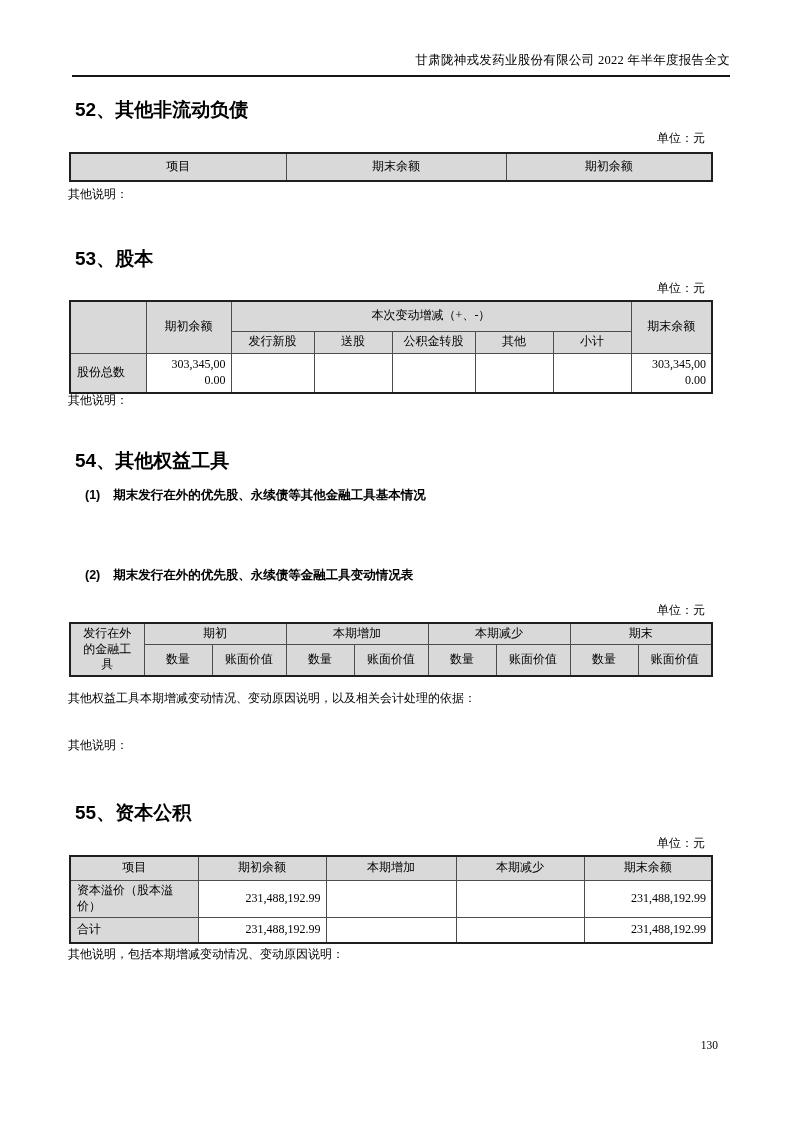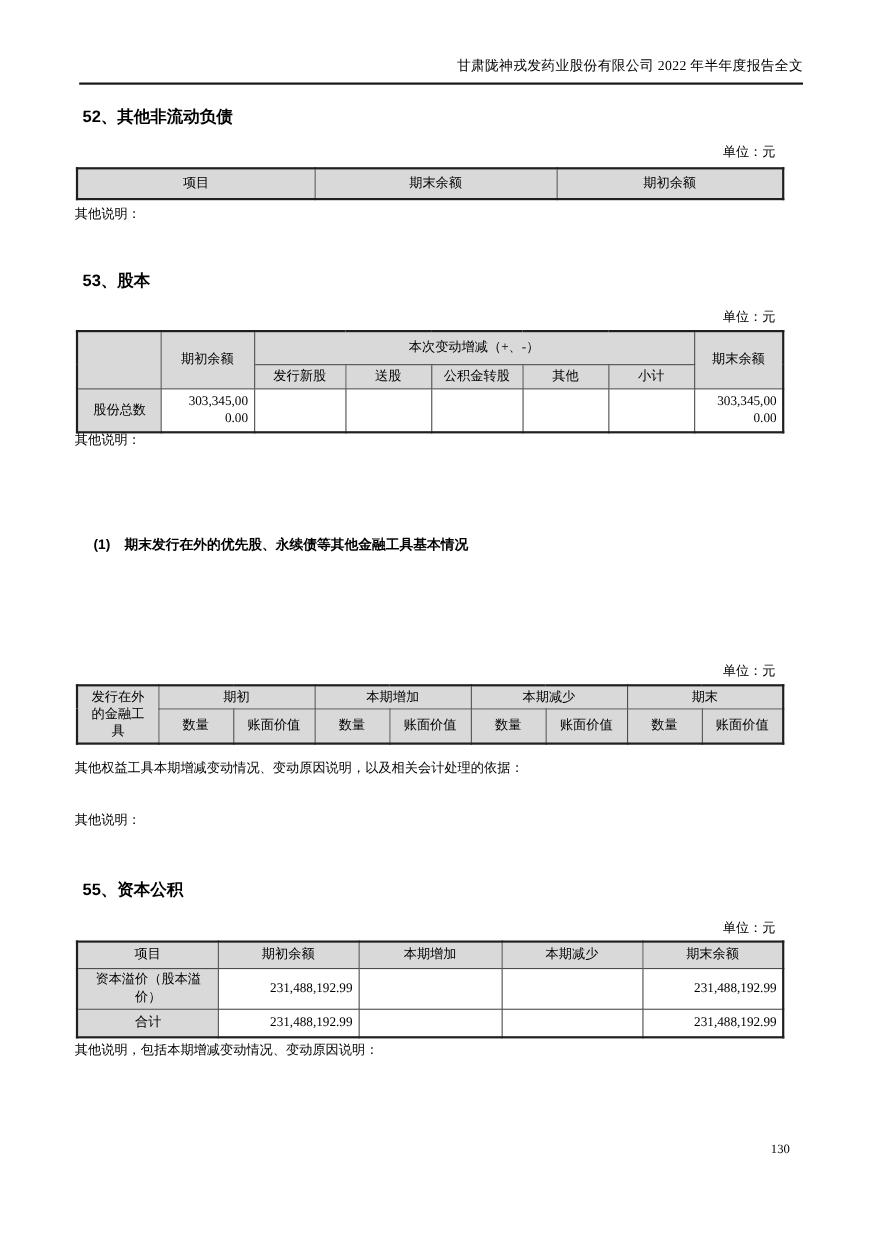--- a/index.html
+++ b/index.html
@@ -10,42 +10,42 @@
     color:#000; font-size:12px;
   }
   .abs { position:absolute; left:68px; width:662px; }
   .tbl-wrap { position:absolute; left:69px; width:642px; }
 
   .doc-header { top:52px; text-align:right; font-size:12.5px; letter-spacing:0.3px; }
   .header-rule { top:75px; border-top:2px solid #161616; height:0; }
 
   .sec-title {
     font-family:"Liberation Sans","DejaVu Sans",sans-serif;
-    font-weight:bold; font-size:15px; left:75px; width:655px;
+    font-weight:bold; font-size:19px; left:75px; width:655px;
   }
   .sub-title {
     font-family:"Liberation Sans","DejaVu Sans",sans-serif;
     font-weight:bold; font-size:12.5px; left:85px; width:640px;
   }
   .sub-title .sub-num { margin-right:13px; }
 
   .unit-line { text-align:right; padding-right:6px; box-sizing:border-box; font-size:12px; }
   .note-line { font-size:12px; }
 
   table {
     border-collapse:collapse; table-layout:fixed; width:642px;
     font-size:12px; line-height:1.3; border:2px solid #1f1f1f;
   }
   td {
     border:1px solid #4d4d4d; padding:2px 5px; vertical-align:middle;
     overflow:hidden; word-break:break-all;
   }
   td.gray { background:#d9d9d9; }
   td.cth  { background:#d9d9d9; text-align:center; }
-  td.lbl  { background:#d9d9d9; text-align:center; padding-left:6px; }
+  td.lbl  { background:#d9d9d9; text-align:left; padding-left:6px; }
   td.num  { text-align:right; padding-right:5px; }
   td.num span { display:block; }
   td.corner54 { background:#d9d9d9; text-align:center; padding:2px 11px; }
 
   .pagenum { top:1039px; text-align:right; padding-right:12px; box-sizing:border-box; font-size:11.5px; }
 </style>
 </head>
 <body>
 
 <div class="page">
@@ -115,22 +115,26 @@
         <td class="num">
           <span>303,345,00</span>
           <span>0.00</span>
         </td>
       </tr>
     </tbody>
       </table>
   </div>
   <div class="abs note-line" style="top:392px;">其他说明：</div>
 
+  <div class="abs sec-title" style="top:448px;">54、其他权益工具</div>
   <div class="abs sub-title" style="top:487px;">
     <span class="sub-num">(1)</span><span>期末发行在外的优先股、永续债等其他金融工具基本情况</span>
+  </div>
+  <div class="abs sub-title" style="top:567px;">
+    <span class="sub-num">(2)</span><span>期末发行在外的优先股、永续债等金融工具变动情况表</span>
   </div>
   <div class="tbl-wrap unit-line" style="top:602px;">单位：元</div>
   <div class="tbl-wrap" style="top:622px;">
     <table>
       <colgroup>
         <col style="width:74px">
         <col style="width:68px">
           <col style="width:74px">
         <col style="width:68px">
           <col style="width:74px">

